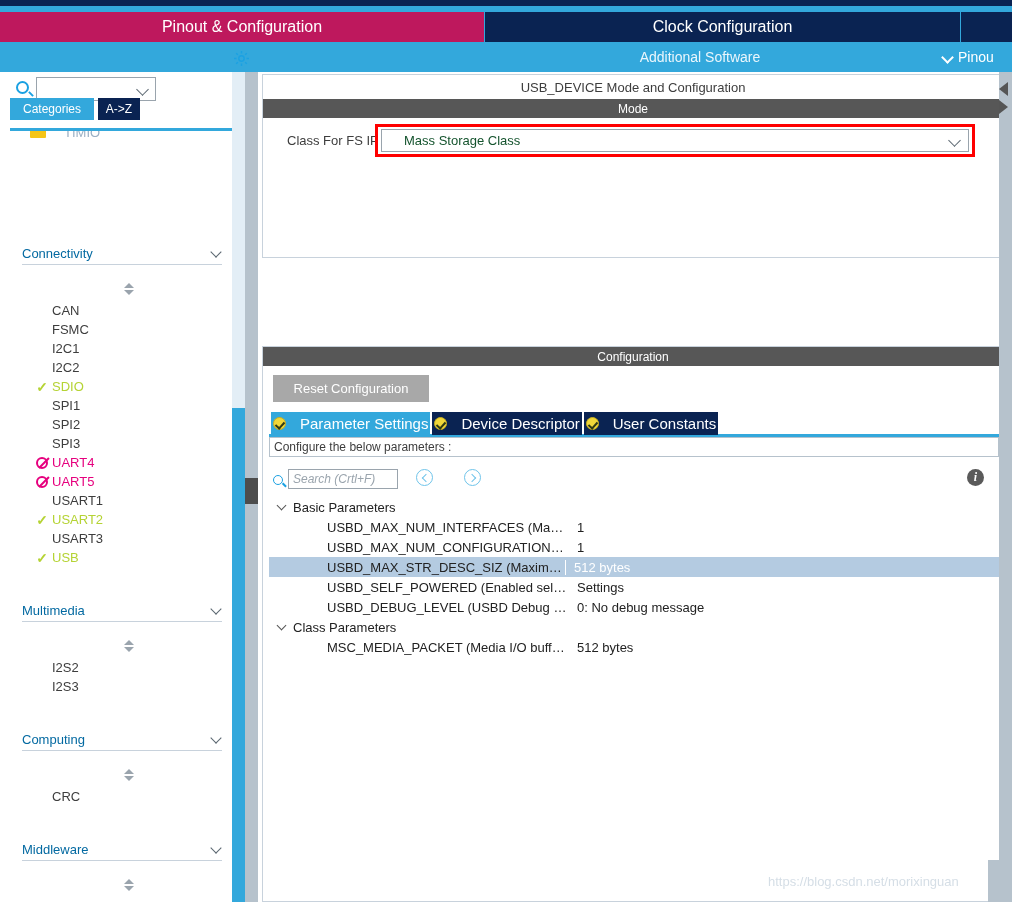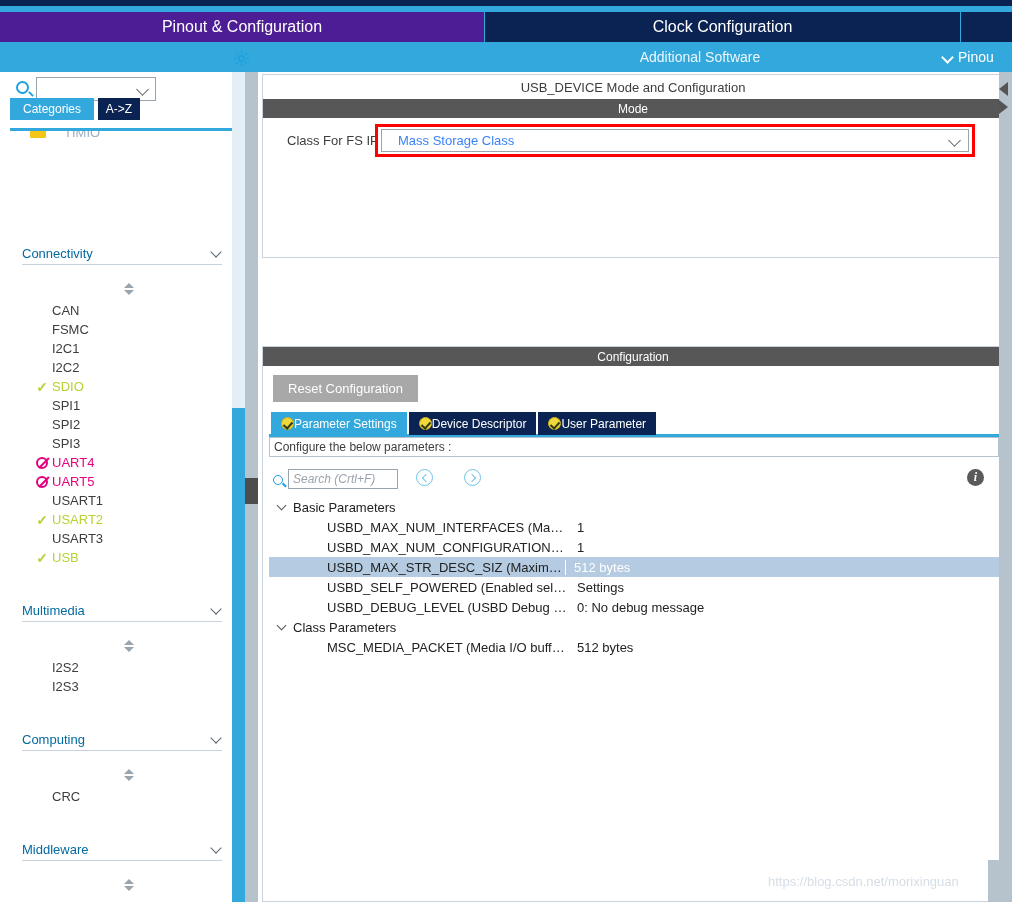--- a/index.html
+++ b/index.html
@@ -22,21 +22,21 @@
   
   .tabbar {
     position: absolute; left: 0; top: 6px; width: 1012px; height: 36px;
     background: #33a8dc;
   }
   .tab {
     position: absolute; top: 6px; height: 30px;
     display: flex; align-items: center; justify-content: center;
     color: #ffffff; font-size: 16px; white-space: nowrap;
   }
-  .tab.active { background: #4c1d95; justify-content: center; }
+  .tab.active { background: #be185d; justify-content: center; }
   .tab.inactive { background: #0a2352; }
   #tab-pinout { left: 0; width: 484px; }
   #tab-clock  { left: 485px; width: 475px; }
   #tab-third  { left: 961px; width: 51px; }
 
   
   .subbar {
     position: absolute; left: 0; top: 42px; width: 1012px; height: 30px;
     background: #33a8dc;
     display: flex; align-items: center;
@@ -214,47 +214,47 @@
     position: absolute; left: 24px; top: 6px;
     font-size: 13px; color: #3d3d3d; white-space: nowrap;
   }
   .class-redbox {
     position: absolute; left: 112px; top: -3px; width: 600px; height: 33px;
     border: 3px solid #ff0000;
   }
   .class-select {
     position: absolute; left: 118px; top: 2px; width: 588px; height: 23px;
     border: 1px solid #9aa4ad; background: #ffffff;
-    display: flex; align-items: center; padding-left: 16px;
-    font-size: 13px; color: #3b82f6;
+    display: flex; align-items: center; padding-left: 22px;
+    font-size: 13px; color: #14532d;
   }
   .class-select .arrow {
     position: absolute; right: 9px; top: 6px;
     width: 9px; height: 9px;
     border-right: 1.5px solid #5a6670; border-bottom: 1.5px solid #5a6670;
     transform: rotate(45deg);
   }
 
   .cfg-section {
     position: absolute; left: 4px; top: 274px; width: 742px; height: 556px;
     border: 1px solid #c8d2dc; background: #ffffff;
   }
   .reset-btn {
-    position: absolute; left: 10px; top: 28px; width: 145px; height: 27px;
+    position: absolute; left: 10px; top: 28px; width: 156px; height: 27px;
     background: #a8a8a8; color: #ffffff; font-size: 13px;
     display: flex; align-items: center; justify-content: center;
     border: none;
   }
   .cfg-tabs {
     position: absolute; left: 8px; top: 65px; height: 23px;
     display: flex; align-items: flex-end;
   }
   .cfg-tab {
-    height: 23px; display: flex; align-items: center; gap: 0;
-    padding: 0 10px; font-size: 12px; color: #ffffff;
+    height: 23px; display: flex; align-items: center; gap: 14px;
+    padding: 0 2px; font-size: 15px; color: #ffffff;
     white-space: nowrap;
   }
   .cfg-tab.active { background: #33a8dc; }
   .cfg-tab.inactive { background: #0a2352; margin-left: 2px; }
   .tickdot {
     width: 13px; height: 13px; border-radius: 50%;
     background: #f0d73a; border: 1px solid #c9b020;
     position: relative; flex: 0 0 auto;
   }
   .tickdot::after {
@@ -576,21 +576,21 @@
         <div class="cfg-tab active">
           <span class="tickdot"></span>
           <span>Parameter Settings</span>
         </div>
         <div class="cfg-tab inactive">
           <span class="tickdot"></span>
           <span>Device Descriptor</span>
         </div>
         <div class="cfg-tab inactive">
           <span class="tickdot"></span>
-          <span>User Parameter</span>
+          <span>User Constants</span>
         </div>
       </div>
 
       <div class="cfg-note">Configure the below parameters :</div>
 
       <div class="param-search-row">
         <span class="pmag"></span>
         <div class="param-search">Search (Crtl+F)</div>
         <div class="navcirc" id="nav-prev"></div>
         <div class="navcirc" id="nav-next"></div>

